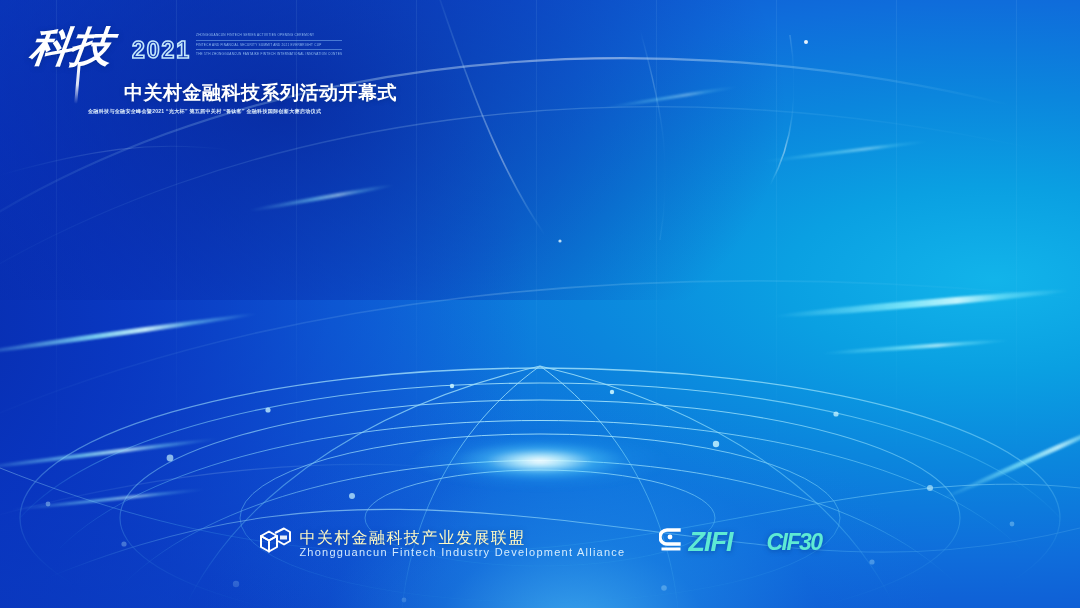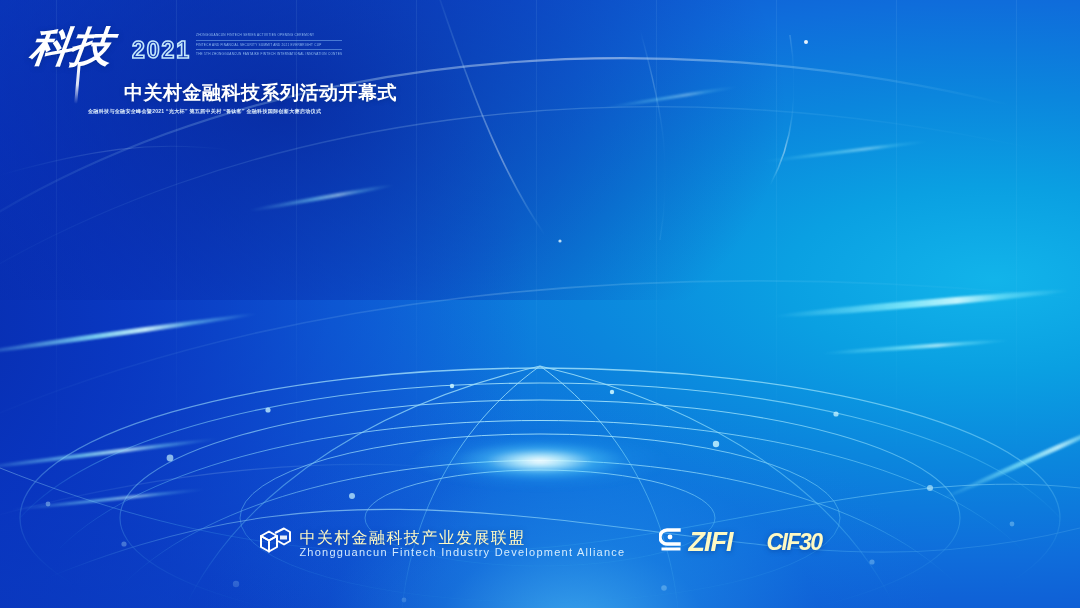--- a/index.html
+++ b/index.html
@@ -135,21 +135,21 @@
     font-size:16px;line-height:19px;font-weight:400;color:#fef9c3;
     letter-spacing:1.4px;white-space:nowrap;
     text-shadow:0 1px 5px rgba(0,50,130,.5);
   }
   .logo-en{
     font-size:11px;line-height:10px;font-weight:400;color:rgba(226,244,255,.93);
     letter-spacing:1.25px;white-space:nowrap;
   }
   .wordmark{
     font-family:"Liberation Sans",sans-serif;
-    font-weight:700;font-style:italic;color:#fef9c3;
+    font-weight:700;font-style:italic;color:#5eead4;
     letter-spacing:-1px;white-space:nowrap;
     text-shadow:0 1px 5px rgba(0,50,130,.5);
   }
   .wordmark.zifi{font-size:27px;line-height:27px;}
   .wordmark.cif{font-size:23px;line-height:23px;letter-spacing:-1.5px;}
 </style>
 </head>
 <body>
 
 <div class="stage">

